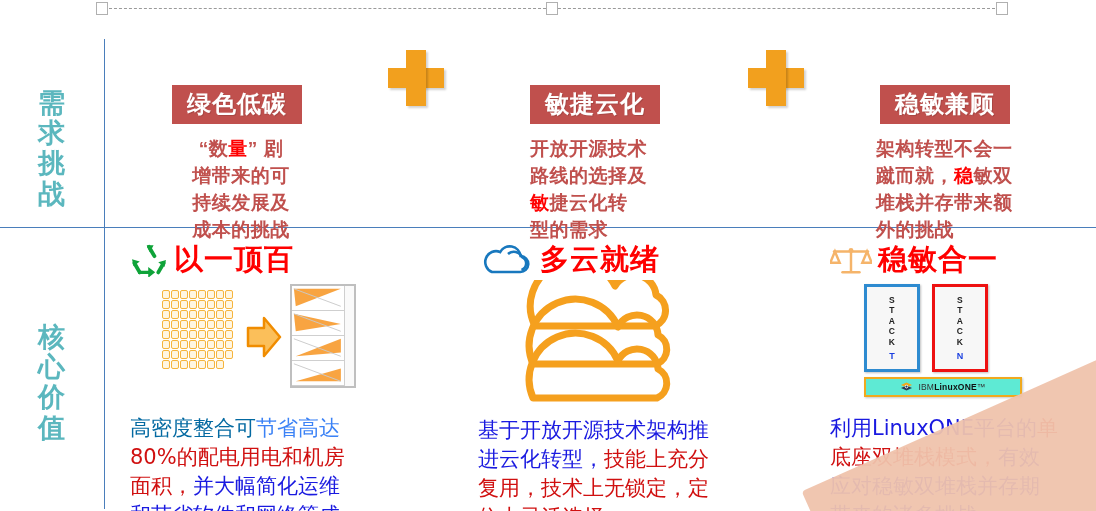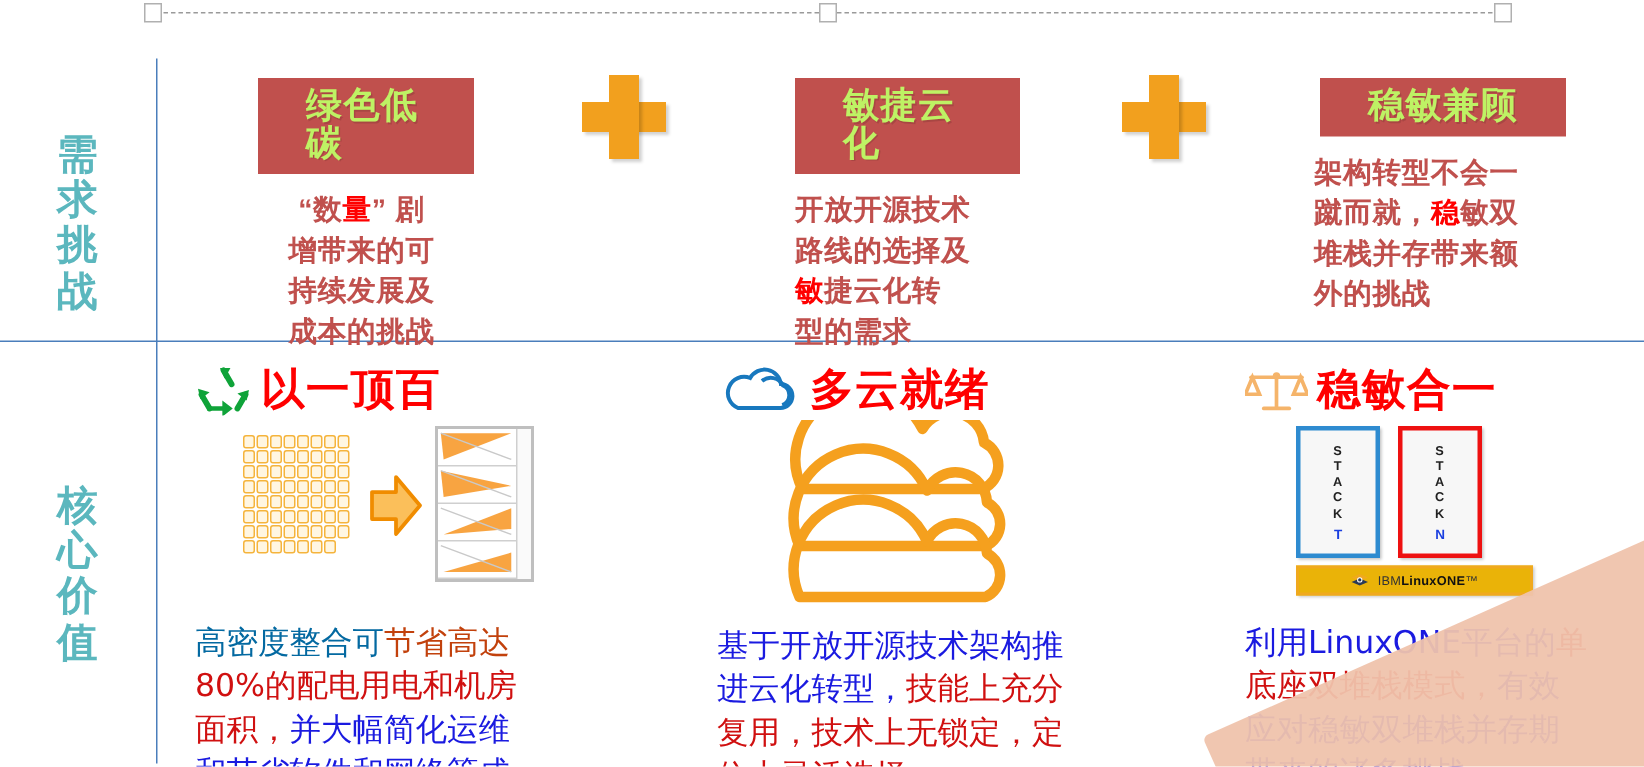--- a/index.html
+++ b/index.html
@@ -30,24 +30,25 @@
   .rowlabel{position:absolute;left:0;width:104px;text-align:center;
      color:#5BB7BE;font-weight:bold;font-size:27px;line-height:1.12;
      letter-spacing:1px;}
   .rowlabel span{display:block;}
   #label-need{top:88px;}
   #label-value{top:322px;}
 
   
   .chal{position:absolute;top:52px;}
   .chal .badge{
-     background:#C0504D;color:#bef264;font-weight:bold;font-size:24px;
-     padding:6px 32px 8px;display:inline-block;letter-spacing:1px;
+     background:#C0504D;color:#ffffff;font-weight:bold;font-size:24px;
+     padding:6px 15px 8px;display:inline-block;letter-spacing:1px;
      line-height:1.05;
      text-shadow:1px 1px 0 rgba(0,0,0,.12);
+     margin-top:33px;
   }
   .chal .body{
      margin-top:12px;color:#C0504D;font-weight:bold;font-size:19px;
      line-height:1.42;letter-spacing:.5px;
   }
   #chal-1{left:166px;width:150px;}
   #chal-1 .body{text-align:center;}
   #chal-2{left:530px;width:150px;}
   #chal-3{left:876px;width:176px;}
   #chal-1 .badge{margin-left:6px;}
@@ -104,21 +105,21 @@
      display:flex;flex-direction:column;align-items:center;justify-content:center;
      box-shadow:1px 1px 2px rgba(0,0,0,.25);}
   .stk.blue{border:3px solid #2E8BD0;}
   .stk.red{border:3px solid #EE1111;}
   .stk .word{font-size:8.5px;font-weight:bold;color:#222;line-height:1.22;
      letter-spacing:.5px;text-align:center;}
   .stk .tag{font-size:9px;font-weight:bold;margin-top:4px;}
   .stk.blue .tag{color:#1A3FE0;}
   .stk.red .tag{color:#1A3FE0;}
   .lone{margin-top:5px;width:158px;height:20px;border:2.5px solid #F0A91E;
-     background:#eab308;display:flex;align-items:center;justify-content:center;
+     background:#5eead4;display:flex;align-items:center;justify-content:center;
      gap:5px;box-shadow:1px 1px 2px rgba(0,0,0,.22);box-sizing:border-box;}
   .lone .txt{font-size:8.5px;letter-spacing:.2px;color:#333;}
   .lone .txt b{color:#111;}
 
   
   .band{position:absolute;right:-60px;bottom:-95px;width:330px;height:190px;
      background:#EFC3AC;transform:rotate(-24deg);border-radius:4px;opacity:.95;}
 </style>
 </head>
 <body>
@@ -293,21 +294,21 @@
               </svg></div>
           <div class="shelf"><svg width="100%" height="100%" viewBox="0 0 66 26" preserveAspectRatio="none">
                 <path d="M4 22 L52 8 L52 22 Z" fill="#F79420" opacity=".85"></path>
                 <path d="M2 3 L52 22" stroke="#C9C9C9" stroke-width="1" fill="none"></path>
               </svg></div>
           <div class="side"></div>
         </div>
       </div>
     </div>
     <div class="desc">
-        <div><span style="color: #0369a1;">高密度整合可</span><span style="color: #c2410c; margin-top: 40px;">节省高达</span></div>
+        <div><span style="color: #0369a1;">高密度整合可</span><span style="color: #3b82f6; margin-top: 40px;">节省高达</span></div>
         <div><span style="color: rgb(208, 16, 16);">80%的配电用电和机房</span></div>
         <div><span style="color: rgb(208, 16, 16);">面积，</span><span style="color: rgb(26, 26, 224);">并大幅简化运维</span></div>
         <div><span style="color: rgb(26, 26, 224);">和节省软件和网络等成</span></div>
       </div>
   </div>
 
   <div class="val" id="val-2">
     <div class="head">
       <span class="icon">
         <svg width="56" height="32" viewBox="0 0 56 32">

